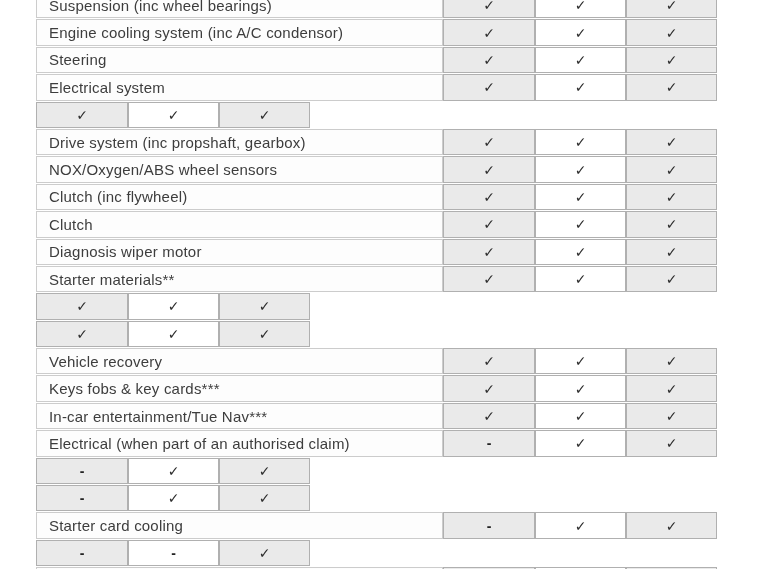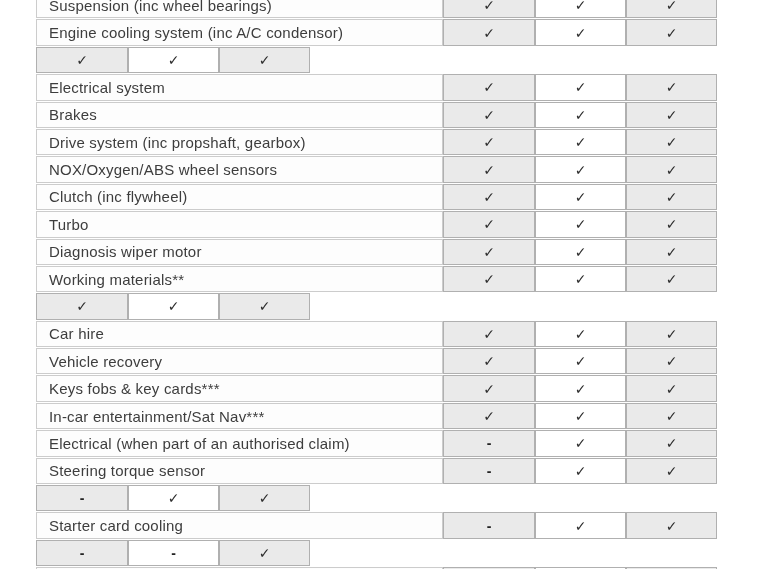--- a/index.html
+++ b/index.html
@@ -86,20 +86,21 @@
       </div>
       <div class="cell mark-cell col-white">
         <span class="mark check">✓</span>
       </div>
       <div class="cell mark-cell col-gray last">
         <span class="mark check">✓</span>
       </div>
     </div>
 
     <div class="row">
+      <div class="cell label-cell">Steering</div>
       <div class="cell mark-cell col-gray">
         <span class="mark check">✓</span>
       </div>
       <div class="cell mark-cell col-white">
         <span class="mark check">✓</span>
       </div>
       <div class="cell mark-cell col-gray last">
         <span class="mark check">✓</span>
       </div>
     </div>
@@ -111,21 +112,20 @@
       </div>
       <div class="cell mark-cell col-white">
         <span class="mark check">✓</span>
       </div>
       <div class="cell mark-cell col-gray last">
         <span class="mark check">✓</span>
       </div>
     </div>
 
     <div class="row">
-      <div class="cell label-cell">Brakes</div>
       <div class="cell mark-cell col-gray">
         <span class="mark check">✓</span>
       </div>
       <div class="cell mark-cell col-white">
         <span class="mark check">✓</span>
       </div>
       <div class="cell mark-cell col-gray last">
         <span class="mark check">✓</span>
       </div>
     </div>
@@ -163,21 +163,21 @@
       </div>
       <div class="cell mark-cell col-white">
         <span class="mark check">✓</span>
       </div>
       <div class="cell mark-cell col-gray last">
         <span class="mark check">✓</span>
       </div>
     </div>
 
     <div class="row">
-      <div class="cell label-cell">Turbo</div>
+      <div class="cell label-cell">Clutch</div>
       <div class="cell mark-cell col-gray">
         <span class="mark check">✓</span>
       </div>
       <div class="cell mark-cell col-white">
         <span class="mark check">✓</span>
       </div>
       <div class="cell mark-cell col-gray last">
         <span class="mark check">✓</span>
       </div>
     </div>
@@ -189,46 +189,45 @@
       </div>
       <div class="cell mark-cell col-white">
         <span class="mark check">✓</span>
       </div>
       <div class="cell mark-cell col-gray last">
         <span class="mark check">✓</span>
       </div>
     </div>
 
     <div class="row">
-      <div class="cell label-cell">Working materials**</div>
-      <div class="cell mark-cell col-gray">
-        <span class="mark check">✓</span>
-      </div>
-      <div class="cell mark-cell col-white">
-        <span class="mark check">✓</span>
-      </div>
-      <div class="cell mark-cell col-gray last">
-        <span class="mark check">✓</span>
-      </div>
-    </div>
-
-    <div class="row">
-      <div class="cell mark-cell col-gray">
-        <span class="mark check">✓</span>
-      </div>
-      <div class="cell mark-cell col-white">
-        <span class="mark check">✓</span>
-      </div>
-      <div class="cell mark-cell col-gray last">
-        <span class="mark check">✓</span>
-      </div>
-    </div>
-
-    <div class="row">
-      <div class="cell label-cell">Car hire</div>
+      <div class="cell label-cell">Starter materials**</div>
+      <div class="cell mark-cell col-gray">
+        <span class="mark check">✓</span>
+      </div>
+      <div class="cell mark-cell col-white">
+        <span class="mark check">✓</span>
+      </div>
+      <div class="cell mark-cell col-gray last">
+        <span class="mark check">✓</span>
+      </div>
+    </div>
+
+    <div class="row">
+      <div class="cell mark-cell col-gray">
+        <span class="mark check">✓</span>
+      </div>
+      <div class="cell mark-cell col-white">
+        <span class="mark check">✓</span>
+      </div>
+      <div class="cell mark-cell col-gray last">
+        <span class="mark check">✓</span>
+      </div>
+    </div>
+
+    <div class="row">
       <div class="cell mark-cell col-gray">
         <span class="mark check">✓</span>
       </div>
       <div class="cell mark-cell col-white">
         <span class="mark check">✓</span>
       </div>
       <div class="cell mark-cell col-gray last">
         <span class="mark check">✓</span>
       </div>
     </div>
@@ -253,21 +252,21 @@
       </div>
       <div class="cell mark-cell col-white">
         <span class="mark check">✓</span>
       </div>
       <div class="cell mark-cell col-gray last">
         <span class="mark check">✓</span>
       </div>
     </div>
 
     <div class="row">
-      <div class="cell label-cell">In-car entertainment/Sat Nav***</div>
+      <div class="cell label-cell">In-car entertainment/Tue Nav***</div>
       <div class="cell mark-cell col-gray">
         <span class="mark check">✓</span>
       </div>
       <div class="cell mark-cell col-white">
         <span class="mark check">✓</span>
       </div>
       <div class="cell mark-cell col-gray last">
         <span class="mark check">✓</span>
       </div>
     </div>
@@ -279,21 +278,20 @@
       </div>
       <div class="cell mark-cell col-white">
         <span class="mark check">✓</span>
       </div>
       <div class="cell mark-cell col-gray last">
         <span class="mark check">✓</span>
       </div>
     </div>
 
     <div class="row">
-      <div class="cell label-cell">Steering torque sensor</div>
       <div class="cell mark-cell col-gray">
         <span class="mark dash">-</span>
       </div>
       <div class="cell mark-cell col-white">
         <span class="mark check">✓</span>
       </div>
       <div class="cell mark-cell col-gray last">
         <span class="mark check">✓</span>
       </div>
     </div>

